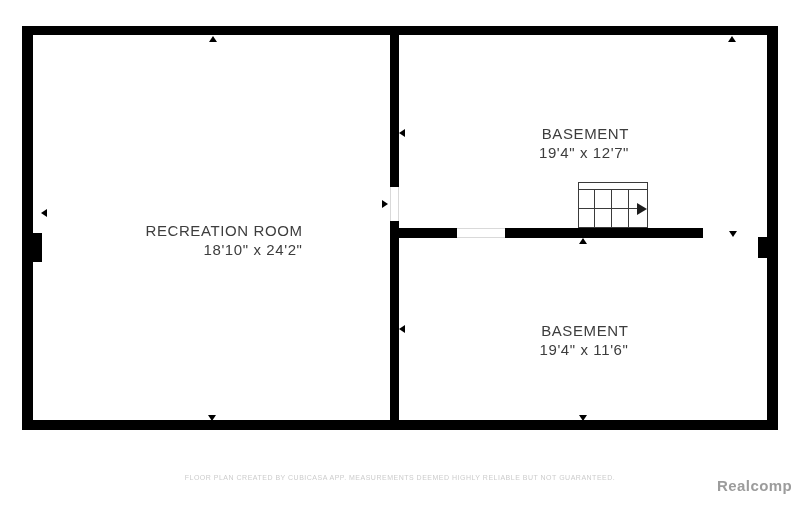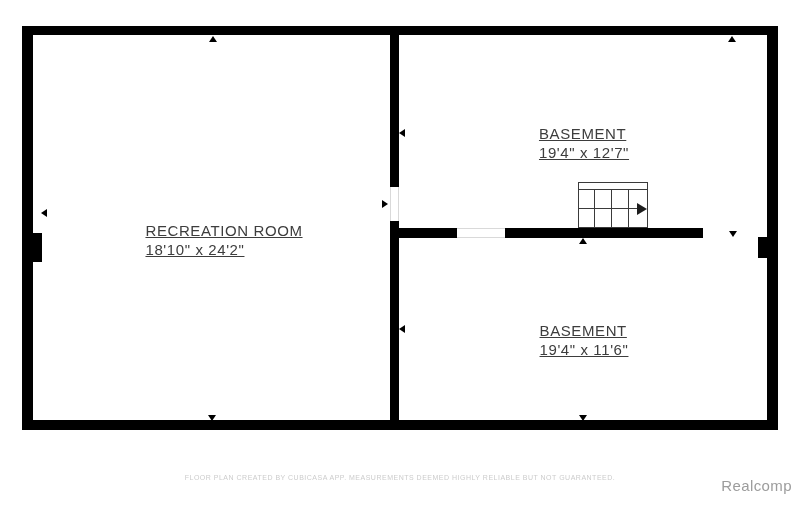--- a/index.html
+++ b/index.html
@@ -46,34 +46,34 @@
   }
   
   .tri { position:absolute; width:0; height:0; }
   .m-up    { border-left:4px solid transparent; border-right:4px solid transparent; border-bottom:6px solid var(--wall,#000); }
   .m-down  { border-left:4px solid transparent; border-right:4px solid transparent; border-top:6px solid var(--wall,#000); }
   .m-left  { border-top:4px solid transparent; border-bottom:4px solid transparent; border-right:6px solid var(--wall,#000); }
   .m-right { border-top:4px solid transparent; border-bottom:4px solid transparent; border-left:6px solid var(--wall,#000); }
   
   .room-label {
     position:absolute; transform:translateX(-50%);
-    text-align:left; color:var(--label,#3d3d3d);
-    font-size:15px; line-height:19px; letter-spacing:0.6px; white-space:nowrap;text-decoration:underline;
+    text-align:right; color:var(--label,#3d3d3d);
+    font-size:15px; line-height:19px; letter-spacing:0.6px; white-space:nowrap;
   }
   .rl-recreation { left:224px; top:221px; }
   .rl-basement-top { left:584px; top:124px; }
   .rl-basement-bottom { left:584px; top:321px; }
   
   #disclaimer {
     position:absolute; left:0; right:0; top:474px; text-align:center;
     font-size:7px; letter-spacing:0.5px; color:var(--disclaimer,#cccccc); white-space:nowrap;
   }
   #watermark {
     position:absolute; right:8px; top:477px;
-    font-size:15px; letter-spacing:0.4px; color:var(--watermark,#9c9c9c);
+    font-size:15px; letter-spacing:0.4px; color:var(--watermark,#9c9c9c);font-weight:bold;
   }
 </style>
 </head>
 <body>
 
 <div id="canvas">
 
   <div id="outer-walls"></div>
 
   <div class="wall w-divider-upper"></div>

